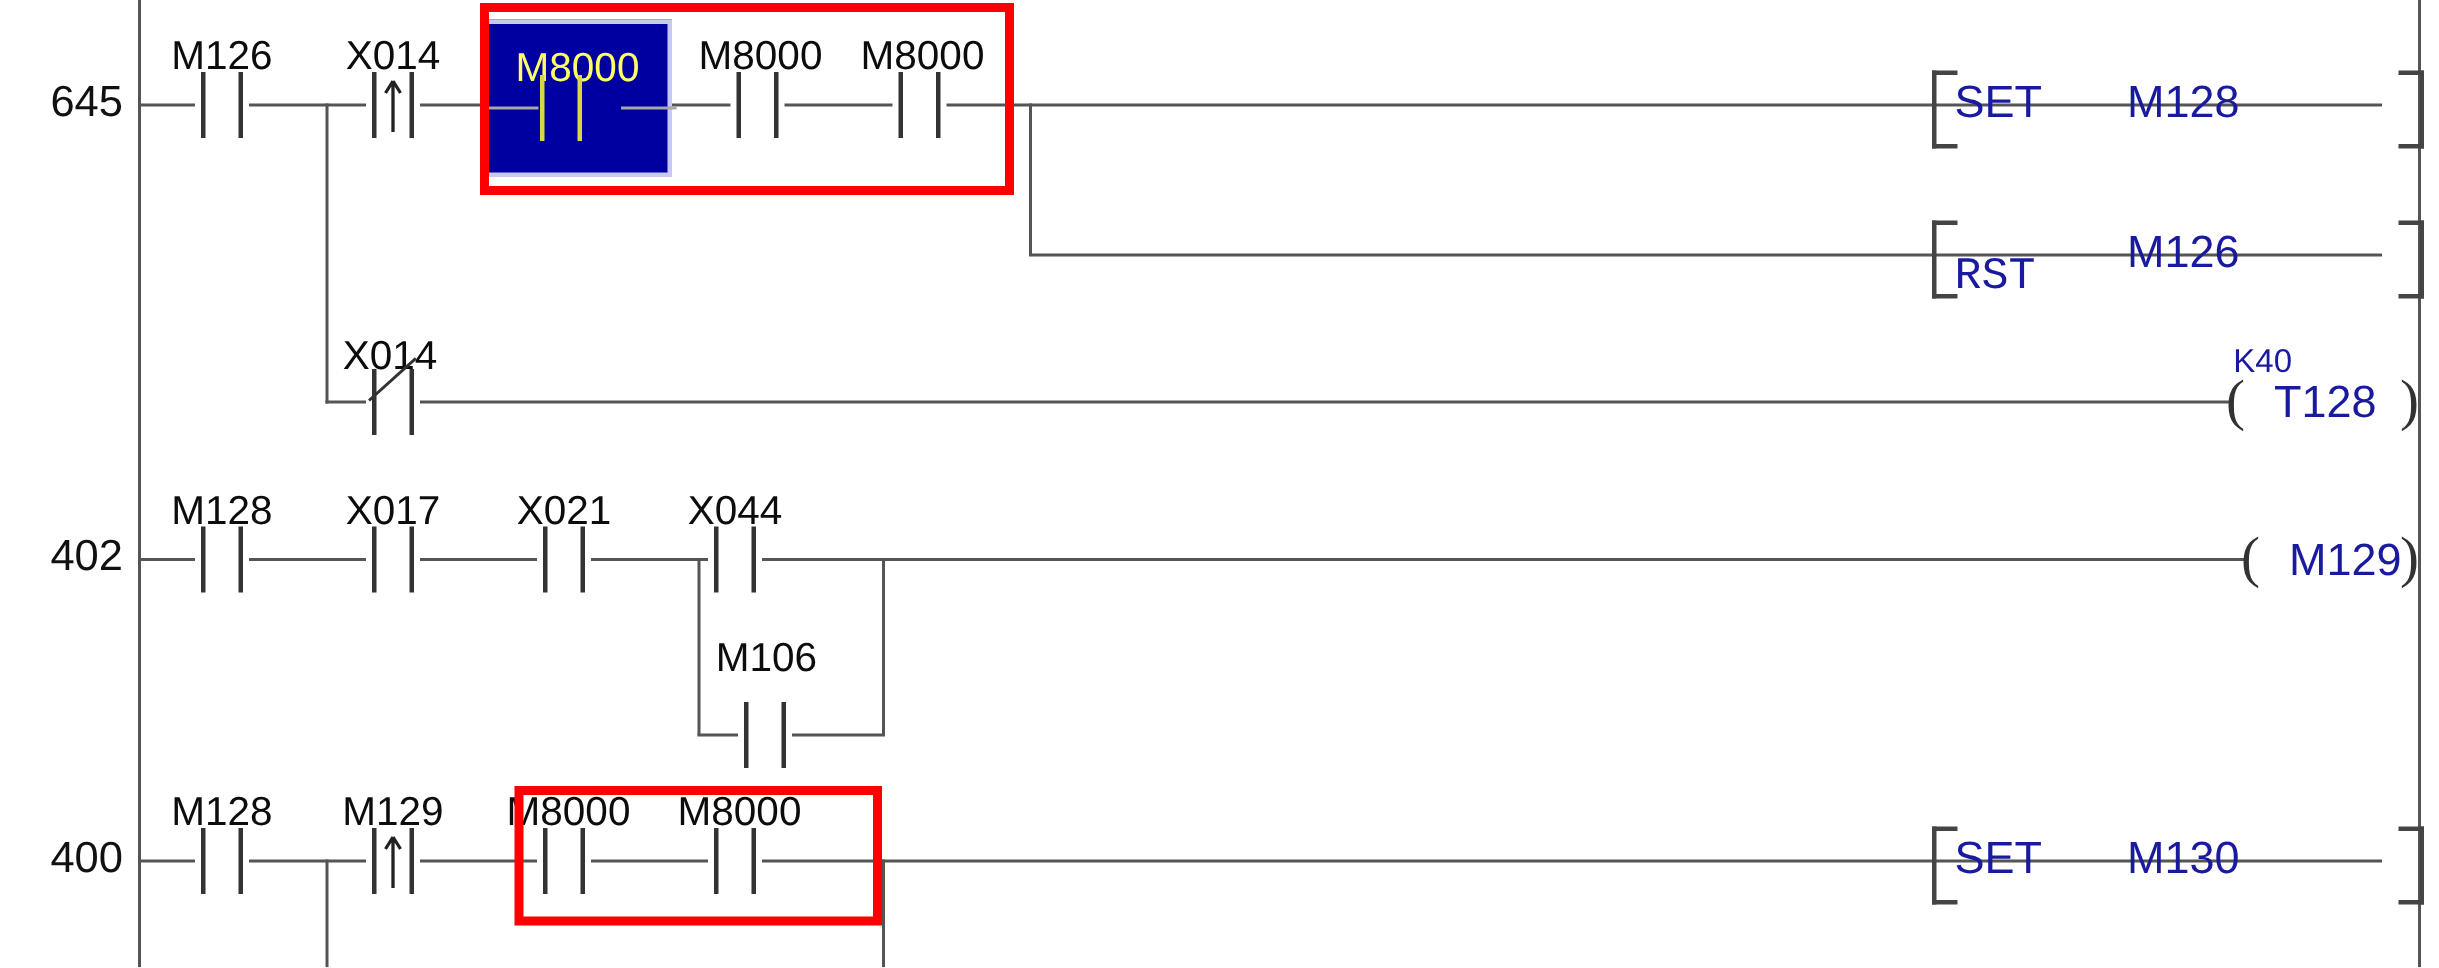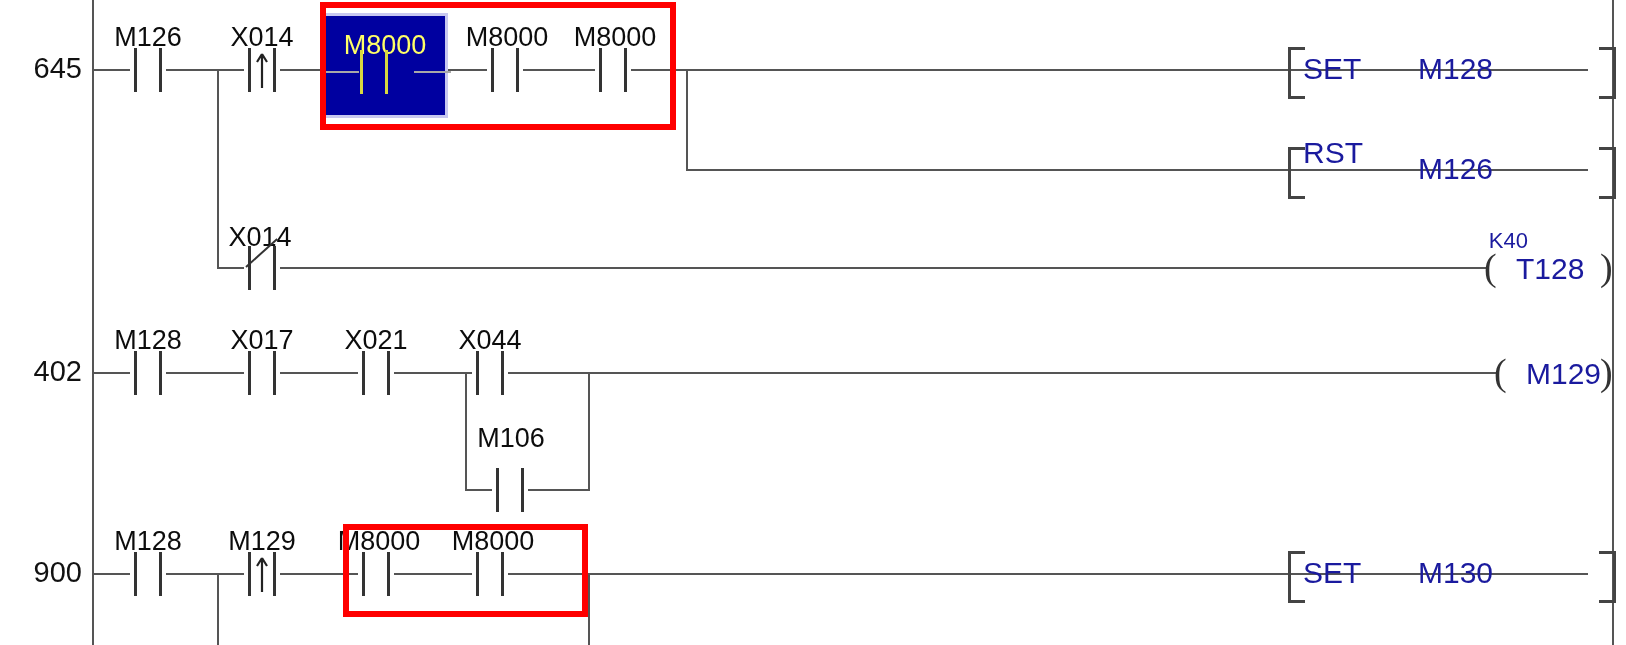--- a/index.html
+++ b/index.html
@@ -215,21 +215,21 @@
 
   <div class="vline" style="left:686px; top:69px; height:101px;"></div>
   <div class="hline" style="left:686px; top:169px; width:902px;"></div>
 
   <div class="bracket open" style="left:1288px; top:47px;"></div>
   <div class="instr-text" style="left:1303px; top:52px;">SET</div>
   <div class="instr-text" style="left:1418px; top:52px;">M128</div>
   <div class="bracket close" style="left:1599px; top:47px;"></div>
 
   <div class="bracket open" style="left:1288px; top:147px;"></div>
-  <div class="instr-text" style="left:1303px; top:136px;">RST</div>
+  <div class="instr-text" style="left:1303px; top:168px;font-family:Liberation Mono, monospace;">RST</div>
   <div class="instr-text" style="left:1418px; top:152px;">M126</div>
   <div class="bracket close" style="left:1599px; top:147px;"></div>
 
   <div class="dev-label" style="left:208px; top:222px; width:104px;">X014</div>
   <div class="hline" style="left:217px; top:267px; width:27px;"></div>
   <div class="contact" style="left:244px; top:246px;">
     <div class="bar left"></div>
     <div class="bar right"></div>
     <div class="slash"></div>
   </div>
@@ -282,21 +282,21 @@
   <div class="dev-label" style="left:456px; top:423px; width:110px;">M106</div>
   <div class="contact" style="left:492px; top:468px;">
     <div class="bar left"></div>
     <div class="bar right"></div>
   </div>
 
   <div class="coil-paren" style="left:1494px; top:350px;">(</div>
   <div class="coil" style="left:1510px; top:357px;">M129</div>
   <div class="coil-paren" style="left:1600px; top:350px;">)</div>
 
-  <div class="step-no" style="left:10px; top:556px; width:72px;">900</div>
+  <div class="step-no" style="left:10px; top:556px; width:72px;">400</div>
 
   <div class="hline" style="left:92px; top:573px; width:38px;"></div>
   <div class="hline" style="left:166px; top:573px; width:78px;"></div>
   <div class="hline" style="left:280px; top:573px; width:78px;"></div>
   <div class="hline" style="left:394px; top:573px; width:78px;"></div>
   <div class="hline" style="left:508px; top:573px; width:1080px;"></div>
 
   <div class="dev-label" style="left:96px; top:526px; width:104px;">M128</div>
   <div class="contact" style="left:130px; top:552px;">
     <div class="bar left"></div>

